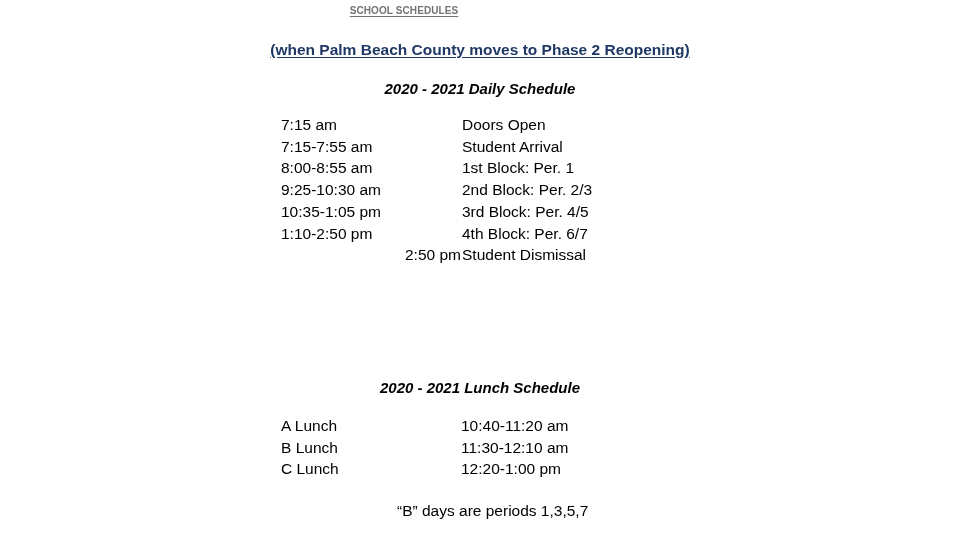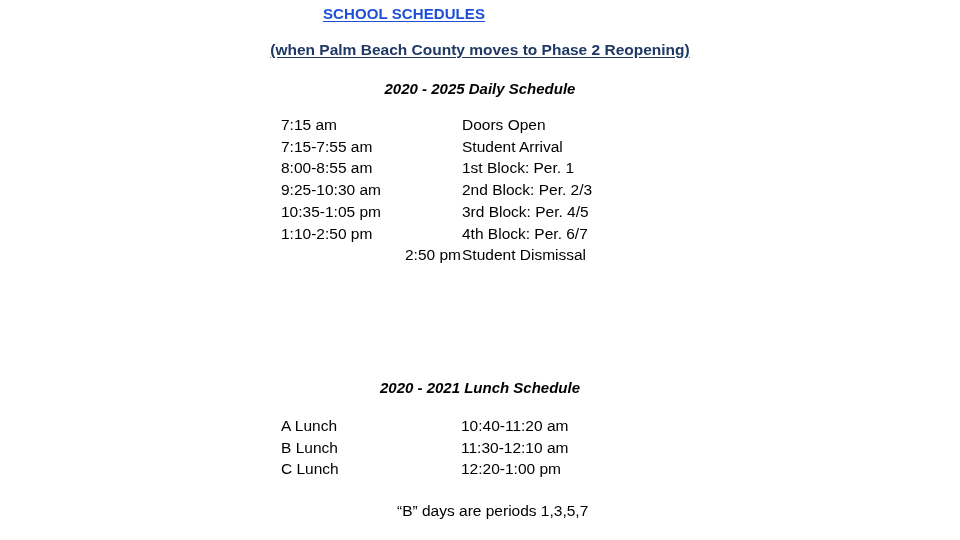--- a/index.html
+++ b/index.html
@@ -23,23 +23,23 @@
     height: 540px;
   }
 
   
   .title-main {
     position: absolute;
     left: 0;
     top: 5px;
     width: 808px;
     text-align: center;
-    font-size: 15px;
+    font-size: 10px;
     font-weight: bold;
-    color: #1d4ed8;
+    color: #737373;
     letter-spacing: 0.1px;
     white-space: nowrap;
   }
   .title-main .u {
     text-decoration: underline;
     text-underline-offset: 2px;
   }
 
   .title-sub {
     position: absolute;
@@ -126,21 +126,21 @@
 </style>
 </head>
 <body>
 
 <div class="page">
 
   <div class="title-main"><span class="u">SCHOOL SCHEDULES</span></div>
 
   <div class="title-sub"><span class="u">(when Palm Beach County moves to Phase 2 Reopening)</span></div>
 
-  <div class="section-heading" id="daily-heading">2020 - 2025 Daily Schedule</div>
+  <div class="section-heading" id="daily-heading">2020 - 2021 Daily Schedule</div>
 
   <table class="sched" id="daily-table">
     <tbody>
       <tr>
         <td class="col-time">7:15 am</td>
         <td class="col-desc">Doors Open</td>
       </tr>
       <tr>
         <td class="col-time">7:15-7:55 am</td>
         <td class="col-desc">Student Arrival</td>

